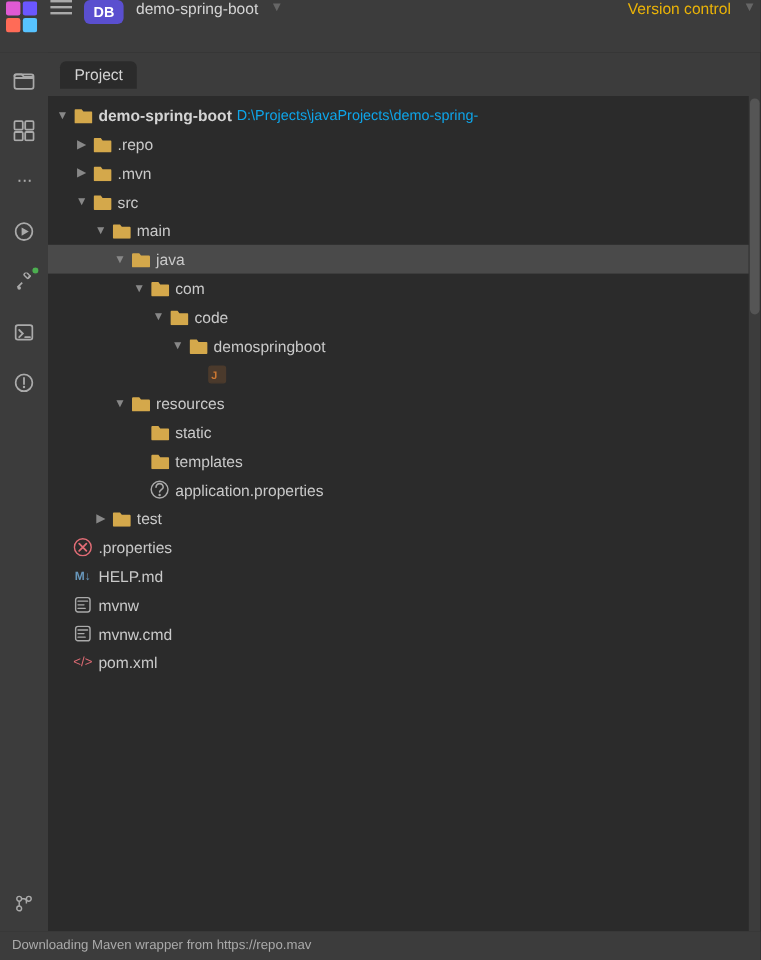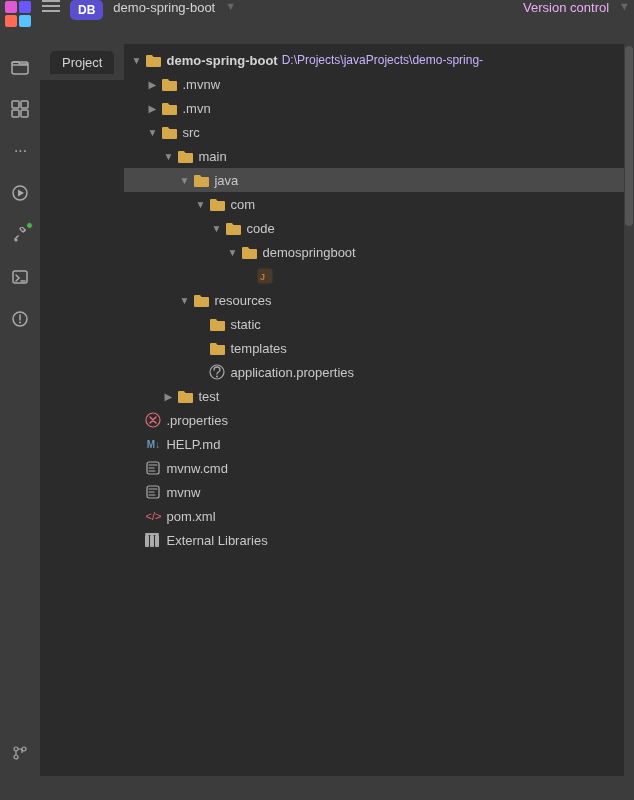--- a/index.html
+++ b/index.html
@@ -64,21 +64,21 @@
       color: #d4d4d4;
       font-size: 13px;
     }
 
     .title-separator {
       color: #666;
       font-size: 11px;
     }
 
     .version-control {
-      color: #f0abfc;
+      color: #eab308;
       font-size: 13px;
     }
 
     
     .main-area {
       display: flex;
       flex: 1;
       overflow: hidden;
     }
 
@@ -108,20 +108,21 @@
 
     .sidebar-icon.active {
       color: #fff;
     }
 
     
     .project-panel {
       flex: 1;
       background: #2b2b2b;
       display: flex;
+      flex-direction: column;
       overflow: hidden;
     }
 
     
     .panel-header {
       display: flex;
       align-items: center;
       height: 36px;
       padding: 0 10px;
       background: #3c3c3c;
@@ -218,21 +219,21 @@
     .lib-icon { color: #aaa; }
     .props-icon { color: #aaa; }
 
     
     .tree-item.root .label {
       font-weight: bold;
       color: #d4d4d4;
     }
 
     .path-hint {
-      color: #c4b5fd;
+      color: #0ea5e9;
       font-size: 12px;
       margin-left: 4px;
     }
 
     
     .status-bar {
       height: 24px;
       background: #3c3c3c;
       display: flex;
       align-items: center;
@@ -370,21 +371,21 @@
         </div>
 
         <div class="tree-item">
           <span class="indent" style="width:20px;"></span>
           <span class="arrow">▶</span>
           <span class="icon folder-icon">
             <svg width="15" height="13" viewBox="0 0 15 13">
                 <path d="M0 2a1 1 0 011-1h5l1.5 2H14a1 1 0 011 1v8a1 1 0 01-1 1H1a1 1 0 01-1-1V2z" fill="#d4a84b"></path>
               </svg>
           </span>
-          <span class="label">.mvnw</span>
+          <span class="label">.repo</span>
         </div>
 
         <div class="tree-item">
           <span class="indent" style="width:20px;"></span>
           <span class="arrow">▶</span>
           <span class="icon folder-icon">
             <svg width="15" height="13" viewBox="0 0 15 13">
                 <path d="M0 2a1 1 0 011-1h5l1.5 2H14a1 1 0 011 1v8a1 1 0 01-1 1H1a1 1 0 01-1-1V2z" fill="#d4a84b"></path>
               </svg>
           </span>
@@ -546,60 +547,48 @@
 
         <div class="tree-item">
           <span class="indent" style="width:20px;"></span>
           <span class="arrow" style="width:0;"></span>
           <span class="icon exec-icon">
             <svg width="14" height="14" viewBox="0 0 14 14">
               <rect x="1" y="1" width="12" height="12" rx="2" stroke="#aaa" stroke-width="1.2" fill="none"></rect>
               <path d="M3 4h8M3 7h5M3 10h6" stroke="#aaa" stroke-width="1.1" stroke-linecap="round"></path>
             </svg>
           </span>
-          <span class="label">mvnw.cmd</span>
+          <span class="label">mvnw</span>
         </div>
 
         <div class="tree-item">
           <span class="indent" style="width:20px;"></span>
           <span class="arrow" style="width:0;"></span>
           <span class="icon exec-icon">
             <svg width="14" height="14" viewBox="0 0 14 14">
               <rect x="1" y="1" width="12" height="12" rx="2" stroke="#aaa" stroke-width="1.2" fill="none"></rect>
               <path d="M3 4h8M3 7h5M3 10h6" stroke="#aaa" stroke-width="1.1" stroke-linecap="round"></path>
             </svg>
           </span>
-          <span class="label">mvnw</span>
+          <span class="label">mvnw.cmd</span>
         </div>
 
         <div class="tree-item">
           <span class="indent" style="width:20px;"></span>
           <span class="arrow" style="width:0;"></span>
           <span class="icon xml-icon" style="font-size:11px;color:#e06c75;">&lt;/&gt;</span>
           <span class="label">pom.xml</span>
         </div>
 
-        <div class="tree-item">
-          <span class="indent" style="width:20px;"></span>
-          <span class="arrow" style="width:0;"></span>
-          <span class="icon lib-icon">
-            <svg width="16" height="14" viewBox="0 0 16 14">
-              <rect x="0" y="2" width="4" height="12" rx="1" fill="#aaa"></rect>
-              <rect x="5" y="2" width="4" height="12" rx="1" fill="#aaa"></rect>
-              <rect x="10" y="2" width="4" height="12" rx="1" fill="#aaa"></rect>
-              <rect x="0" y="0" width="14" height="2" rx="1" fill="#aaa"></rect>
-            </svg>
-          </span>
-          <span class="label">External Libraries</span>
-        </div>
 
       </div>
 
       <div style="width:10px; background:#3c3c3c; position:relative;">
         <div style="position:absolute;top:0;right:0;width:8px;background:#555;border-radius:4px;height:180px;margin:2px 1px;"></div>
       </div>
     </div>
 
   </div>
 </div>
 
 <div class="status-bar">
+  <span>Downloading Maven wrapper from https://repo.mav</span>
 </div>
 
 </body></html>

